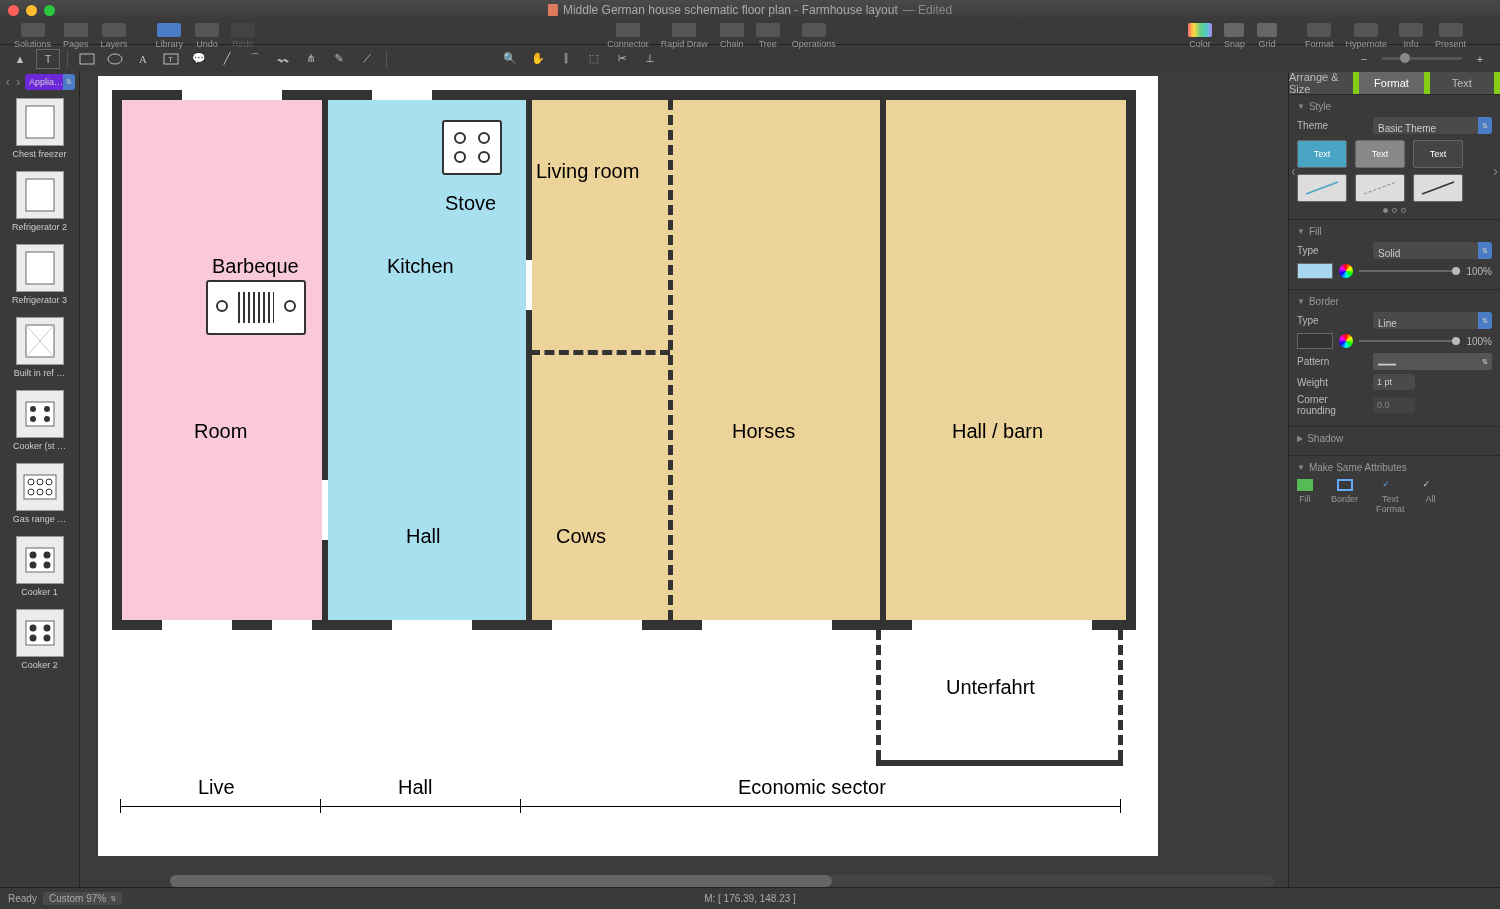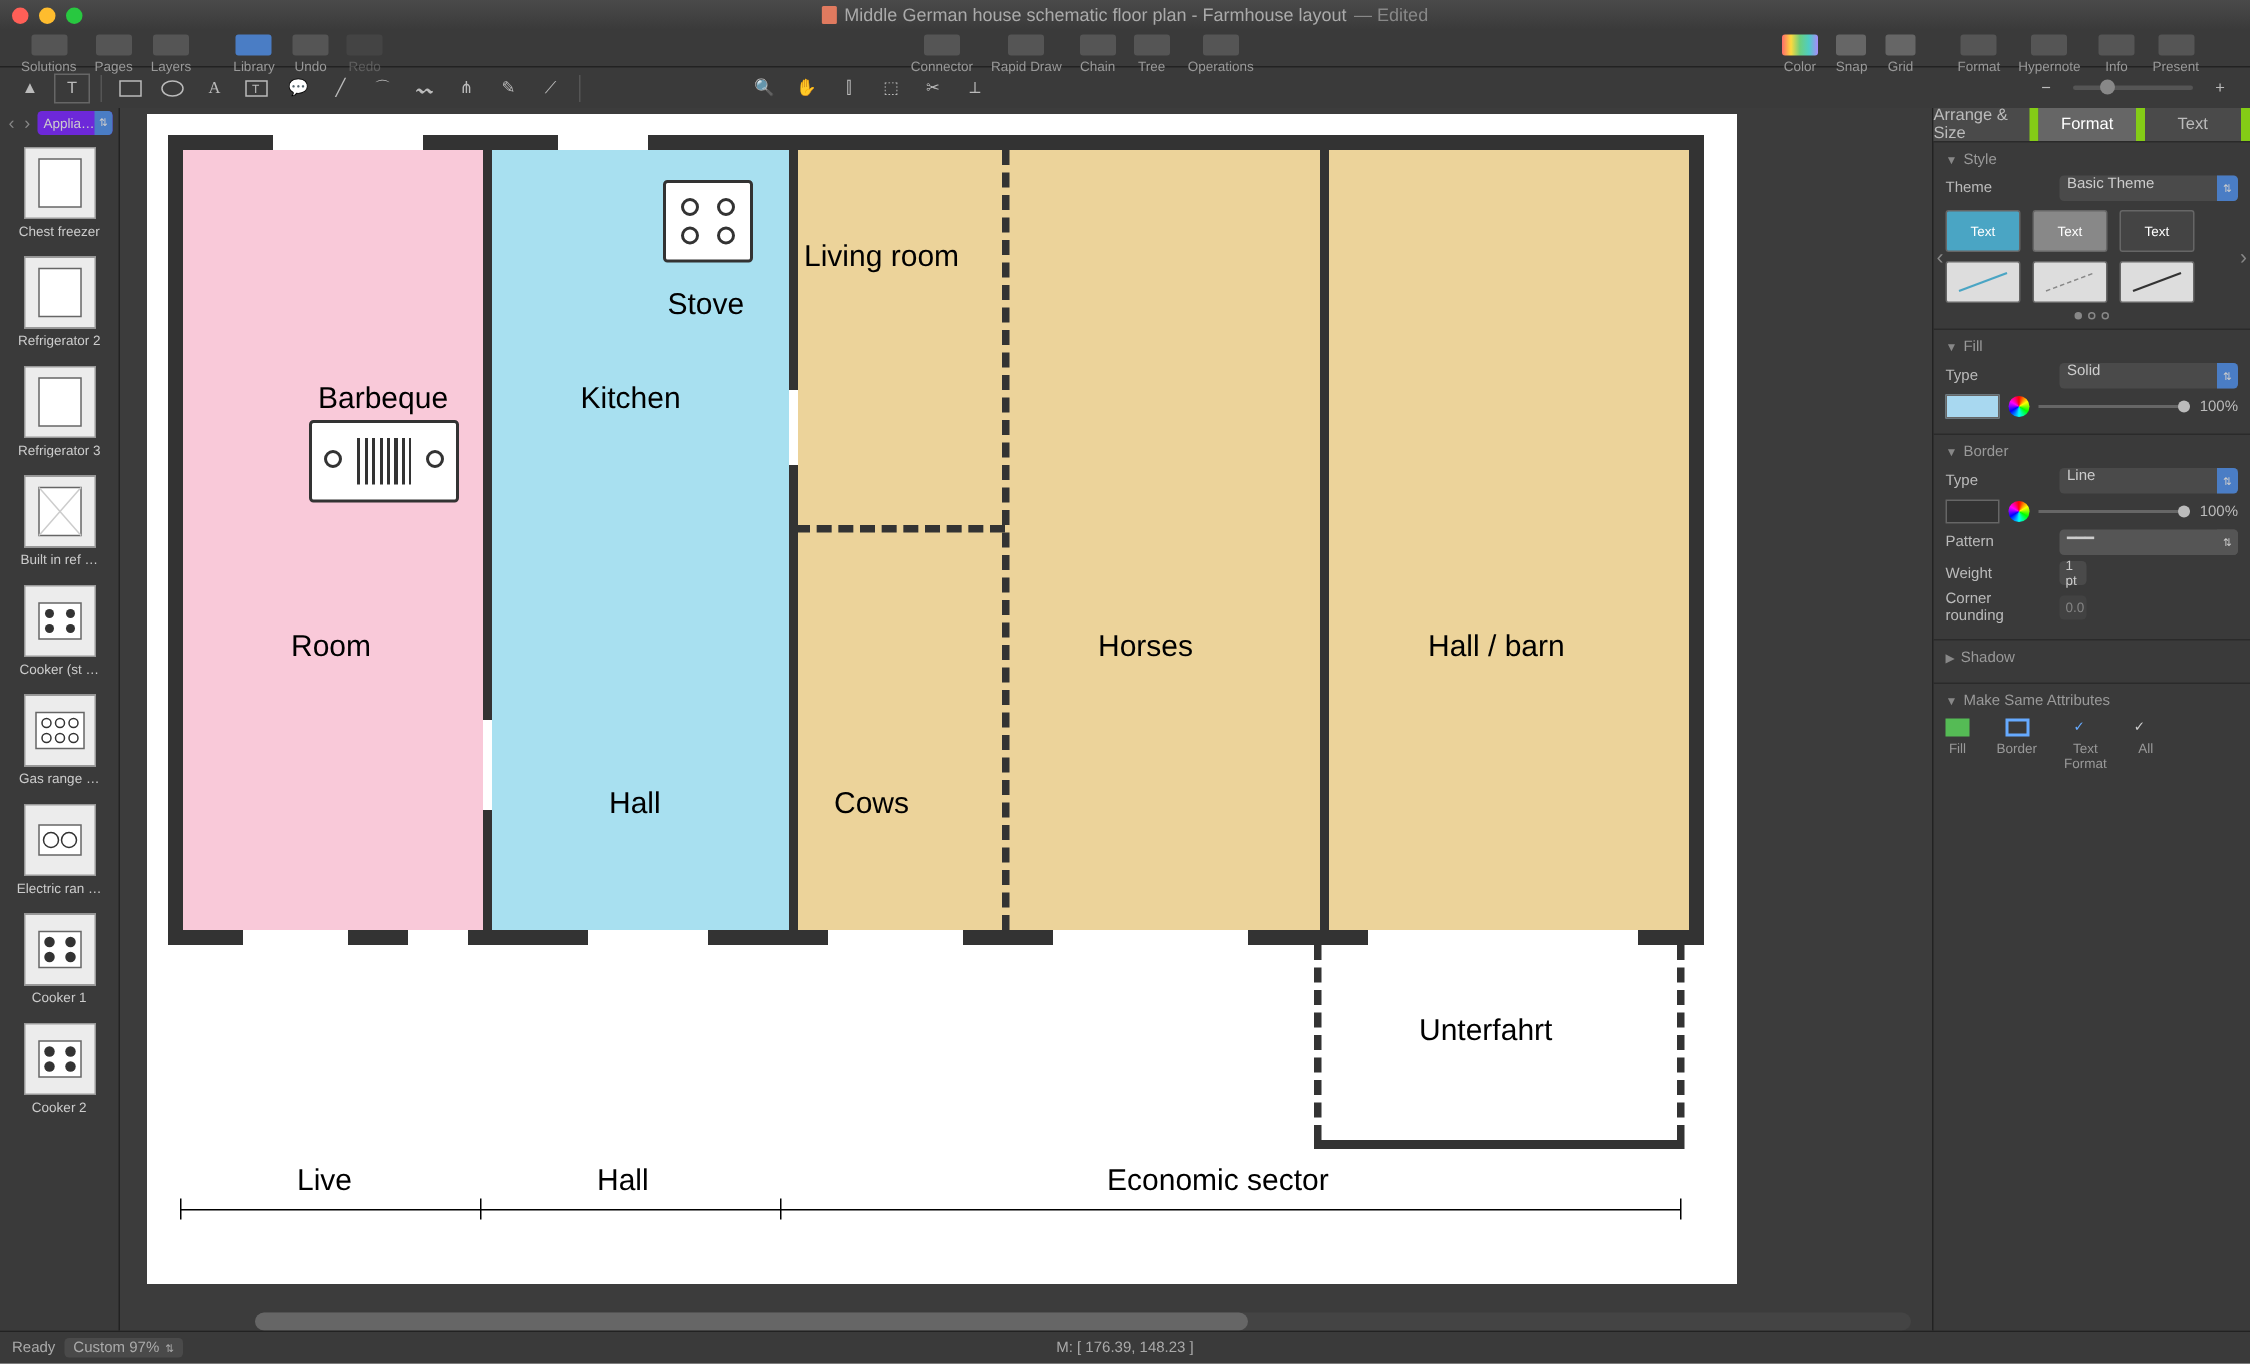--- a/index.html
+++ b/index.html
@@ -50,39 +50,39 @@
 .dimlabel{position:absolute;font:20px Verdana,sans-serif;color:#000}
 .right-panel{width:212px;background:#3a3a3a;border-left:1px solid #222;display:flex;flex-direction:column}
 .rp-tabs{display:flex;height:22px;font-size:11px}
 .rp-tab{flex:1;display:flex;align-items:center;justify-content:center;background:#4a4a4a;border-right:6px solid #84cc16;cursor:pointer;color:#bbb}
 .rp-tab.active{background:#666;color:#fff}
 .rp-section{padding:6px 8px;border-top:1px solid #2a2a2a}
 .rp-h{font-size:10px;color:#999;display:flex;align-items:center;gap:4px;margin-bottom:5px}
 .rp-tri{font-size:8px;color:#888}
 .rp-row{display:flex;align-items:center;gap:6px;margin:4px 0;font-size:10px;color:#bbb}
 .rp-lbl{width:70px}
-.rp-sel{flex:1;background:#4a4a4a;height:17px;border-radius:3px;display:flex;align-items:flex-start;padding:0 5px;justify-content:space-between;color:#ccc}
+.rp-sel{flex:1;background:#4a4a4a;height:17px;border-radius:3px;display:flex;align-items:flex-end;padding:0 5px;justify-content:space-between;color:#ccc}
 .rp-sel .arr{background:#4a7dc5;width:14px;height:17px;margin:0 -5px 0 0;border-radius:0 3px 3px 0;display:flex;align-items:center;justify-content:center;font-size:7px}
 .theme-cards{display:flex;gap:8px;margin:6px 0;position:relative}
 .theme-nav{position:absolute;top:50%;transform:translateY(-50%);font-size:14px;color:#888;cursor:pointer}
 .theme-nav.l{left:-6px}.theme-nav.r{right:-6px}
 .theme-col{display:flex;flex-direction:column;gap:6px}
 .theme-card{width:50px;height:28px;border:1px solid #666;display:flex;align-items:center;justify-content:center;font-size:9px;border-radius:2px}
 .tc-blue{background:#4aa5c4;color:#fff}.tc-gray{background:#888;color:#fff}.tc-dark{background:#444;color:#fff}
 .tc-line{background:#ddd}
 .theme-dots{display:flex;justify-content:center;gap:4px;margin-top:4px}
 .theme-dot{width:5px;height:5px;border:1px solid #888;border-radius:50%}
 .theme-dot.active{background:#888}
 .color-slider{display:flex;align-items:center;gap:6px}
 .color-swatch{width:36px;height:16px;background:#a8d8f0;border:1px solid #666;cursor:pointer}
 .color-swatch.bord{background:#333}
 .color-wheel{width:14px;height:14px;background:conic-gradient(red,yellow,lime,cyan,blue,magenta,red);border-radius:50%}
 .opacity-track{flex:1;height:2px;background:#666;position:relative}
 .opacity-thumb{position:absolute;width:8px;height:8px;background:#bbb;border-radius:50%;top:-3px;right:0}
-.rp-num{width:18px;background:#4a4a4a;height:16px;border-radius:3px;font-size:9px;display:flex;align-items:center;padding:0 4px;color:#ccc}
+.rp-num{width:42px;background:#4a4a4a;height:16px;border-radius:3px;font-size:9px;display:flex;align-items:center;padding:0 4px;color:#ccc}
 .make-same{display:flex;gap:18px;margin-top:6px}
 .ms-item{display:flex;flex-direction:column;align-items:center;gap:3px;font-size:9px;color:#999;cursor:pointer}
 .ms-icon{width:16px;height:12px}
 .statusbar{height:22px;background:#3a3a3a;border-top:1px solid #222;display:flex;align-items:center;padding:0 8px;font-size:10px;color:#aaa}
 .stat-sel{background:#4a4a4a;padding:1px 6px;border-radius:3px;margin-left:6px;display:flex;align-items:center;gap:4px}
 .stat-center{position:absolute;left:50%;transform:translateX(-50%)}
 .scrollh{position:absolute;bottom:0;left:90px;right:14px;height:12px;background:#444;border-radius:6px}
 .scrollh-thumb{position:absolute;left:0;width:60%;height:100%;background:#666;border-radius:6px}
 </style>
 </head>
@@ -300,30 +300,20 @@
               <circle cx="11" cy="25" r="3" fill="none" stroke="#333"></circle>
               <circle cx="20" cy="25" r="3" fill="none" stroke="#333"></circle>
               <circle cx="29" cy="25" r="3" fill="none" stroke="#333"></circle>
             </svg>
           </div>
           <div class="lp-label">Gas range …</div>
         </div>
         <div class="lp-item">
           <div class="lp-thumb">
             <svg viewBox="0 0 40 40">
-              <rect x="6" y="10" width="28" height="20" fill="#fff" stroke="#666"></rect>
-              <circle cx="14" cy="20" r="5" fill="none" stroke="#333"></circle>
-              <circle cx="26" cy="20" r="5" fill="none" stroke="#333"></circle>
-            </svg>
-          </div>
-          <div class="lp-label">Electric ran …</div>
-        </div>
-        <div class="lp-item">
-          <div class="lp-thumb">
-            <svg viewBox="0 0 40 40">
               <rect x="6" y="8" width="28" height="24" fill="#fff" stroke="#666"></rect>
               <circle cx="13" cy="15" r="3.5" fill="#333"></circle>
               <circle cx="27" cy="15" r="3.5" fill="#333"></circle>
               <circle cx="13" cy="25" r="3.5" fill="#333"></circle>
               <circle cx="27" cy="25" r="3.5" fill="#333"></circle>
             </svg>
           </div>
           <div class="lp-label">Cooker 1</div>
         </div>
         <div class="lp-item">

